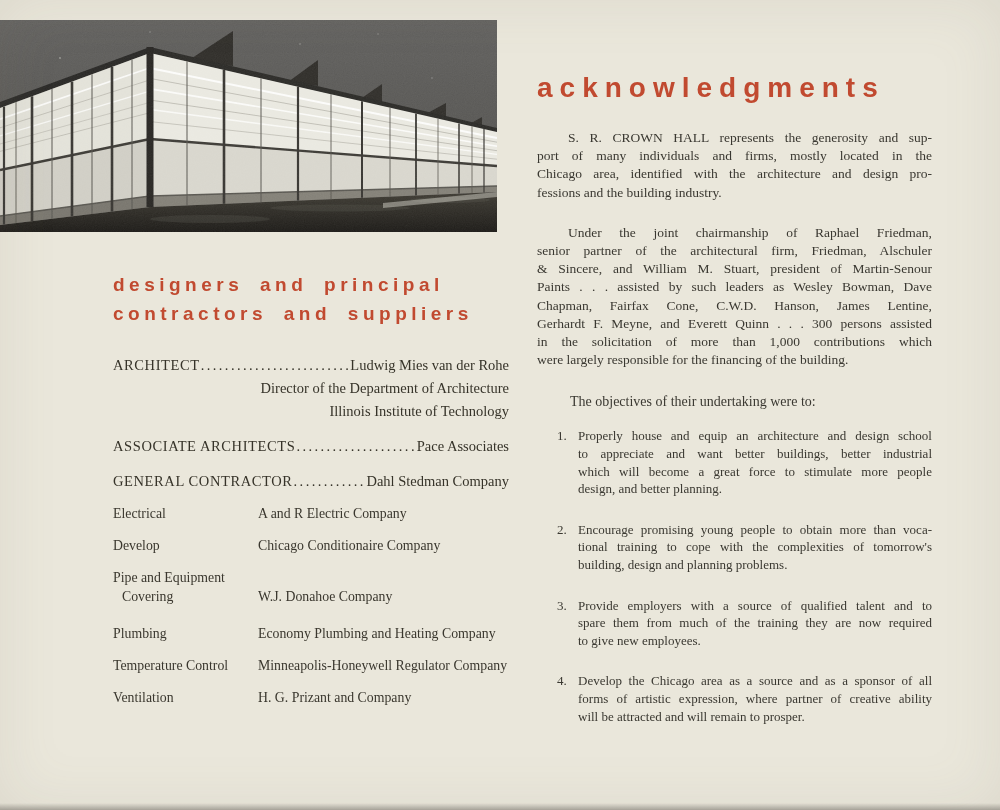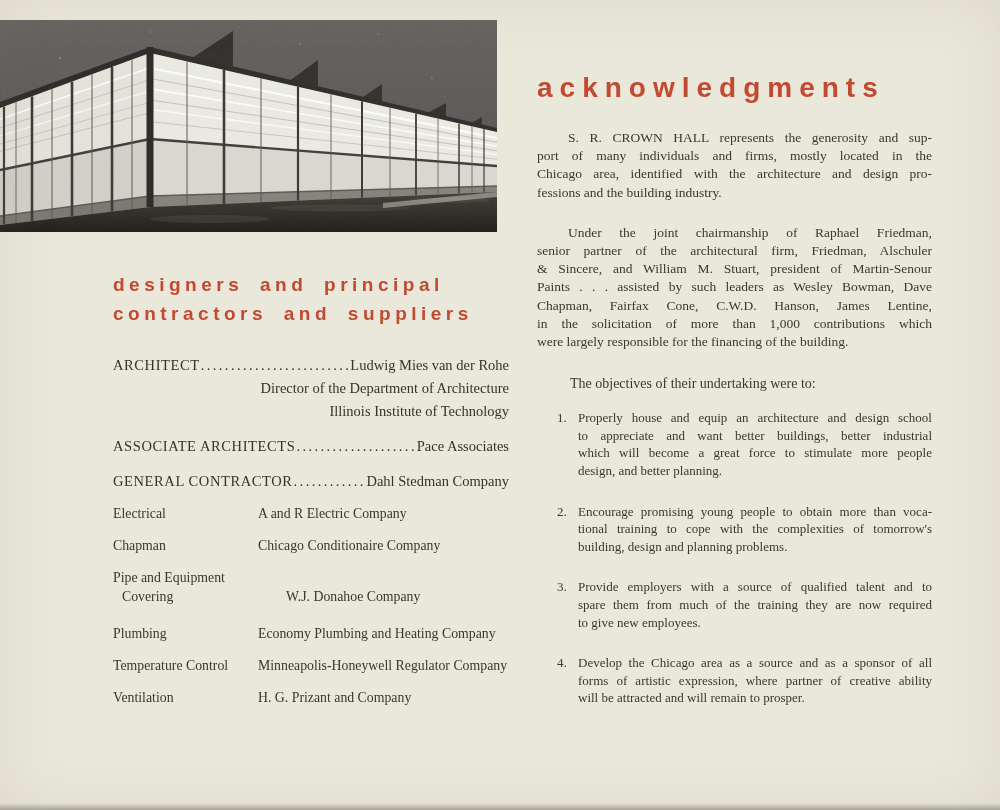--- a/index.html
+++ b/index.html
@@ -17,21 +17,21 @@
         letter-spacing:4.5px;word-spacing:7px;line-height:29px;font-weight:bold;}
   .credits{margin-top:26px;font-size:14.5px;line-height:23px;color:#363329;}
   .credit-row{display:flex;align-items:baseline;}
   .credit-label{letter-spacing:0.6px;white-space:nowrap;}
   .leader{flex:1;overflow:hidden;white-space:nowrap;letter-spacing:2.4px;margin:0 1px;}
   .credit-value{white-space:nowrap;}
   .credit-sub{text-align:right;}
   .credit-gap{margin-top:12px;}
   .suppliers{margin-top:9px;font-size:13.8px;color:#3a372e;}
   .sup-row{display:flex;margin-top:9px;line-height:23px;}
-  .sup-row.tall{line-height:19px;margin-top:11px;gap:28px;}
+  .sup-row.tall{line-height:19px;margin-top:11px;}
   .sup-row.after-tall{margin-top:16px;}
   .sup-trade{width:145px;flex:0 0 145px;}
   .sup-co{flex:1;}
   .sup-trade .l2{padding-left:9px;}
 
   
   .right-col{position:absolute;left:537px;top:73px;width:395px;color:#3a3831;}
   .ack-heading{font-family:"Liberation Sans", sans-serif;color:#c14a30;font-size:28px;
         letter-spacing:7px;font-weight:bold;line-height:30px;}
   .para{margin-top:22px;font-size:13.5px;line-height:18.2px;}
@@ -182,21 +182,21 @@
         <span class="credit-value">Dahl Stedman Company</span>
       </div>
     </div>
 
     <div class="suppliers">
       <div class="sup-row">
         <div class="sup-trade">Electrical</div>
         <div class="sup-co">A and R Electric Company</div>
       </div>
       <div class="sup-row">
-        <div class="sup-trade">Chapman</div>
+        <div class="sup-trade">Develop</div>
         <div class="sup-co">Chicago Conditionaire Company</div>
       </div>
       <div class="sup-row tall">
         <div class="sup-trade">
           <div>Pipe and Equipment</div>
           <div class="l2">Covering</div>
         </div>
         <div class="sup-co" style="align-self:flex-end">W.J. Donahoe Company</div>
       </div>
       <div class="sup-row after-tall">
@@ -223,20 +223,21 @@
       <div class="jline">Chicago area, identified with the architecture and design pro-</div>
       <div class="jlast">fessions and the building industry.</div>
     </div>
 
     <div class="para">
       <div class="jline indent">Under the joint chairmanship of Raphael Friedman,</div>
       <div class="jline">senior partner of the architectural firm, Friedman, Alschuler</div>
       <div class="jline">&amp; Sincere, and William M. Stuart, president of Martin-Senour</div>
       <div class="jline">Paints . . . assisted by such leaders as Wesley Bowman, Dave</div>
       <div class="jline">Chapman, Fairfax Cone, C.W.D. Hanson, James Lentine,</div>
+      <div class="jline">Gerhardt F. Meyne, and Everett Quinn . . . 300 persons assisted</div>
       <div class="jline">in the solicitation of more than 1,000 contributions which</div>
       <div class="jlast">were largely responsible for the financing of the building.</div>
     </div>
 
     <div class="objectives-intro">The objectives of their undertaking were to:</div>
 
     <div class="obj-list">
       <div class="obj-item">
         <div class="obj-num"><span>1.</span></div>
         <div class="obj-lines">

